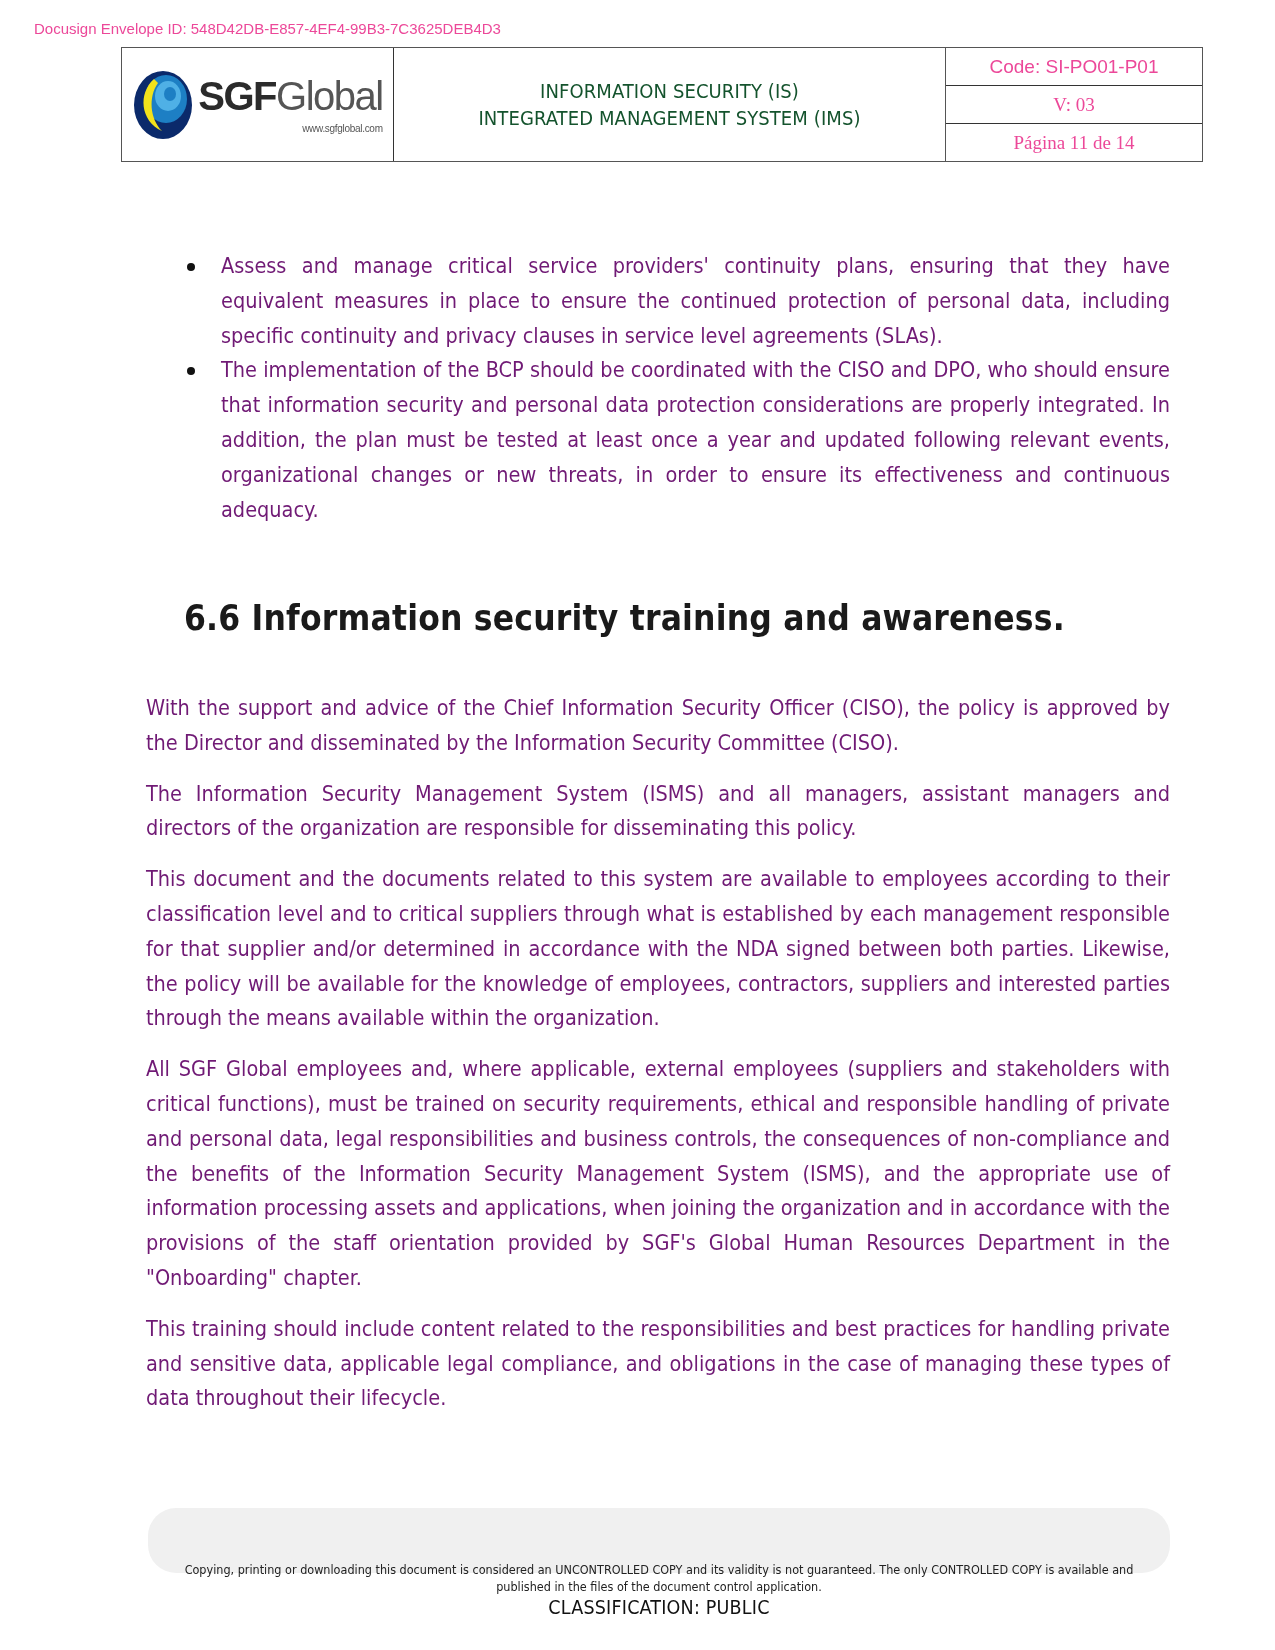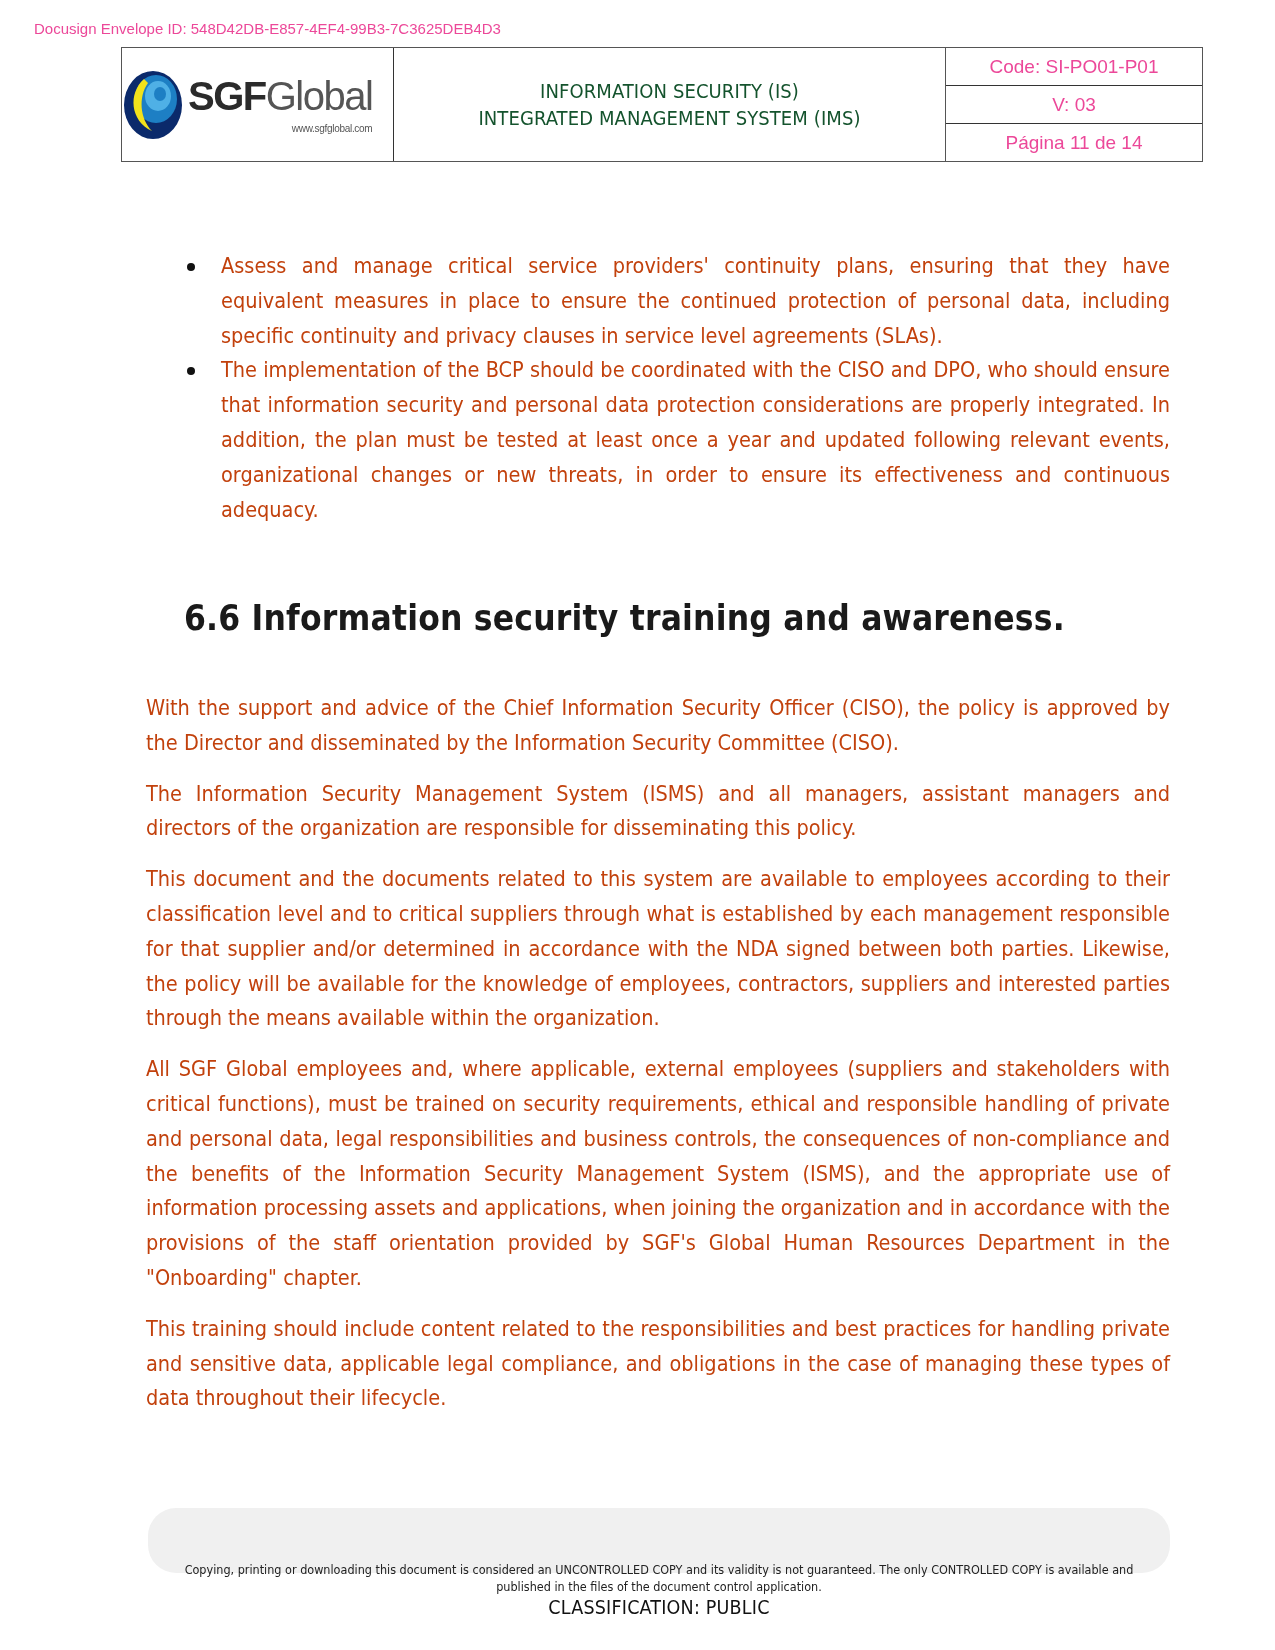--- a/index.html
+++ b/index.html
@@ -7,46 +7,46 @@
   .envelope {
     position: absolute; left: 34px; top: 20px;
     font-family: "Liberation Sans", sans-serif; font-size: 15px; color: #ec4899;
   }
   .hdr {
     position: absolute; left: 121px; top: 47px; width: 1082px; height: 115px;
     border: 1.5px solid #555; box-sizing: border-box; display: flex;
   }
   .hdr .logo-cell {
     width: 272px; border-right: 1.5px solid #333; box-sizing: border-box;
-    display: flex; align-items: center; justify-content: flex-start;
+    display: flex; align-items: center; justify-content: center;
   }
   .hdr .title-cell {
     width: 552px; border-right: 1.5px solid #555; box-sizing: border-box;
     display: flex; flex-direction: column; align-items: center; justify-content: center;
     font-family: "DejaVu Sans Condensed", "Liberation Sans Narrow", "Liberation Sans", sans-serif;
     font-size: 20px; line-height: 27px; letter-spacing: 0.1px; color: #14532d;
   }
   .hdr .meta-cell { flex: 1; display: flex; flex-direction: column; }
   .hdr .meta-row {
     flex: 1; display: flex; align-items: center; justify-content: center;
     font-family: "Liberation Sans", sans-serif; font-size: 19px; color: #ec4899;
   }
-  .hdr .meta-row + .meta-row { border-top: 1.5px solid #333; }
+  .hdr .meta-row + .meta-row { border-top: 1.5px solid #333; font-family: Liberation Serif, serif; }
 
   .logo { display: flex; align-items: center; gap: 4px; }
   .logo svg { display: block; }
   .logo-text { display: flex; flex-direction: column; align-items: flex-end; line-height: 1; }
   .logo-word { font-family: "Liberation Sans", sans-serif; font-size: 40px; letter-spacing: -1.5px; color: #333; }
   .logo-word b { font-weight: 700; color: #2b2b2b; }
   .logo-word span { font-weight: 400; color: #555; }
   .logo-url { font-family: "Liberation Sans", sans-serif; font-size: 10px; color: #555; margin-top: 8px; letter-spacing: -0.3px; }
 
   .body-text {
     font-family: "Liberation Sans Narrow", "DejaVu Sans Condensed", "Liberation Sans", sans-serif;
-    font-size: 21.5px; line-height: 34.8px; color: #c2410c; text-align: justify;
+    font-size: 21.5px; line-height: 34.8px; color: #701a75; text-align: justify;
   }
   .bullets { position: absolute; left: 187px; top: 249px; width: 983px; margin: 0; padding: 0; list-style: none; }
   .bullets li { position: relative; padding-left: 34px; margin-bottom: 0px; }
   .bullets li .dot {
     position: absolute; left: 0; top: 14px; width: 8px; height: 8px; border-radius: 50%; background: #111;
   }
   .section-title {
     position: absolute; left: 184px; top: 598px;
     font-family: "Liberation Sans Narrow", "DejaVu Sans Condensed", "Liberation Sans", sans-serif;
     font-size: 35px; font-weight: 700; color: #1a1a1a; margin: 0; letter-spacing: 0.2px;

